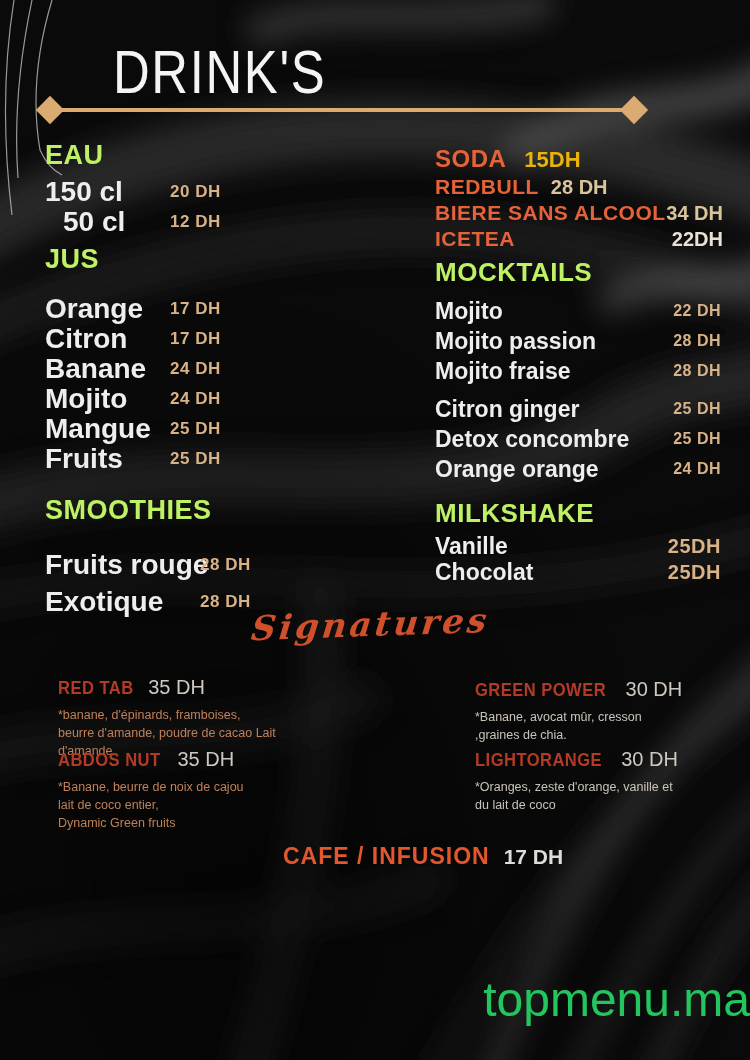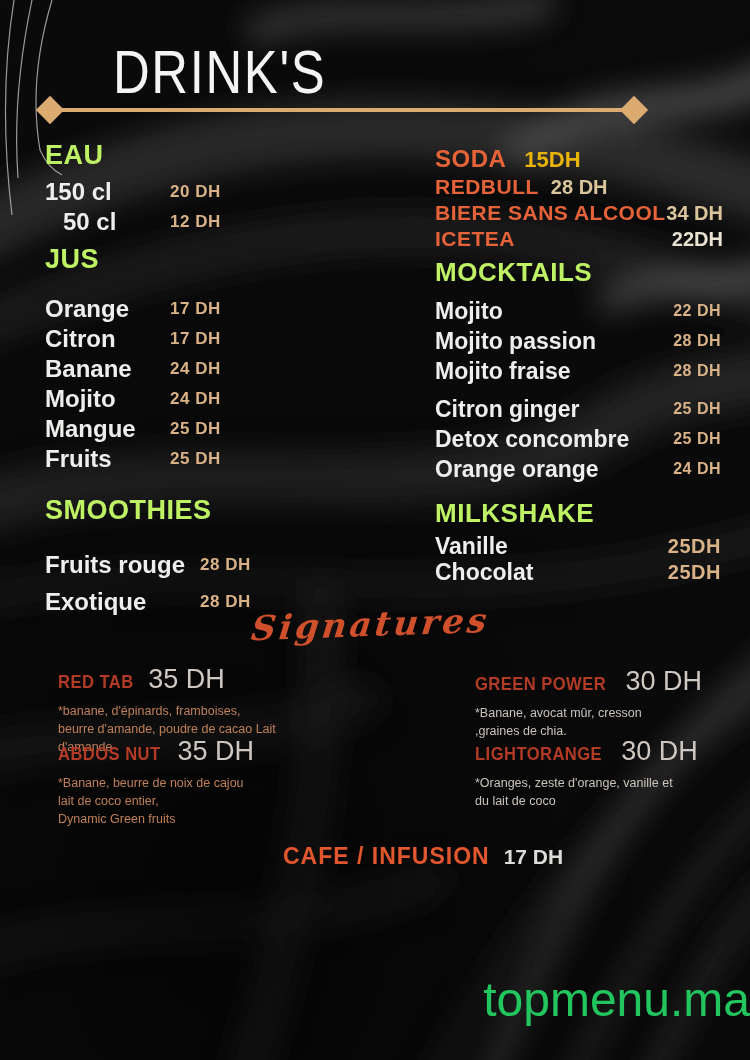--- a/index.html
+++ b/index.html
@@ -30,21 +30,21 @@
   
   .col{display:flex;flex-direction:column;}
   .col-left{left:45px;top:141px;width:340px;}
   .col-right{left:435px;top:143px;width:292px;}
 
   .sec-heading{
     color:#bef264;font-weight:700;font-size:27px;line-height:1.05;
     letter-spacing:0.5px;
   }
   .row{display:flex;align-items:center;height:30px;}
-  .row .name{color:#f0eeec;font-weight:700;font-size:24px;white-space:nowrap;}
+  .row .name{color:#f0eeec;font-weight:700;font-size:28px;white-space:nowrap;}
   .row .price{color:#d9b287;font-weight:700;font-size:17px;letter-spacing:0.5px;white-space:nowrap;}
 
   
   .col-left .row .name{width:125px;flex:none;}
   .col-left .sec-smoothies .row .name{width:155px;}
   .row.indent .name{padding-left:18px;box-sizing:border-box;}
   .sec-eau{margin-bottom:2px;}
   .sec-eau .sec-heading{margin-bottom:8px;}
   .sec-jus .sec-heading{margin:6px 0 20px 0;}
   .sec-smoothies .sec-heading{margin:22px 0 22px 0;}
@@ -76,21 +76,21 @@
     font-size:34px;color:#d0502c;letter-spacing:3px;
     transform:skewX(-8deg) rotate(-2deg);white-space:nowrap;
   }
   .sig-block{width:300px;}
   .sig-redtab{left:58px;top:664px;}
   .sig-abdosnut{left:58px;top:736px;}
   .sig-greenpower{left:475px;top:666px;width:270px;}
   .sig-lightorange{left:475px;top:736px;width:270px;}
   .sig-title{display:flex;align-items:baseline;}
   .sig-name{color:#b33b26;font-weight:700;font-size:18px;letter-spacing:0.5px;transform:scaleX(0.92);transform-origin:left;white-space:nowrap;}
-  .sig-price{color:#cfc8c0;font-weight:400;font-size:27px;margin-left:8px;white-space:nowrap;}
+  .sig-price{color:#cfc8c0;font-weight:400;font-size:20px;margin-left:8px;white-space:nowrap;margin-top:12px;}
   .sig-desc{margin-top:7px;font-size:12.5px;line-height:1.45;}
   .sig-desc span{display:block;white-space:nowrap;}
   .desc-tan{color:#c08058;}
   .desc-gray{color:#c9c3ba;}
 
   
   .footer-line{left:250px;top:843px;display:flex;align-items:center;margin-left:33px;}
   .footer-name{color:#e2572d;font-weight:700;font-size:23px;letter-spacing:1px;white-space:nowrap;}
   .footer-price{color:#dedcd8;font-weight:700;font-size:21px;margin-left:14px;white-space:nowrap;}
 

